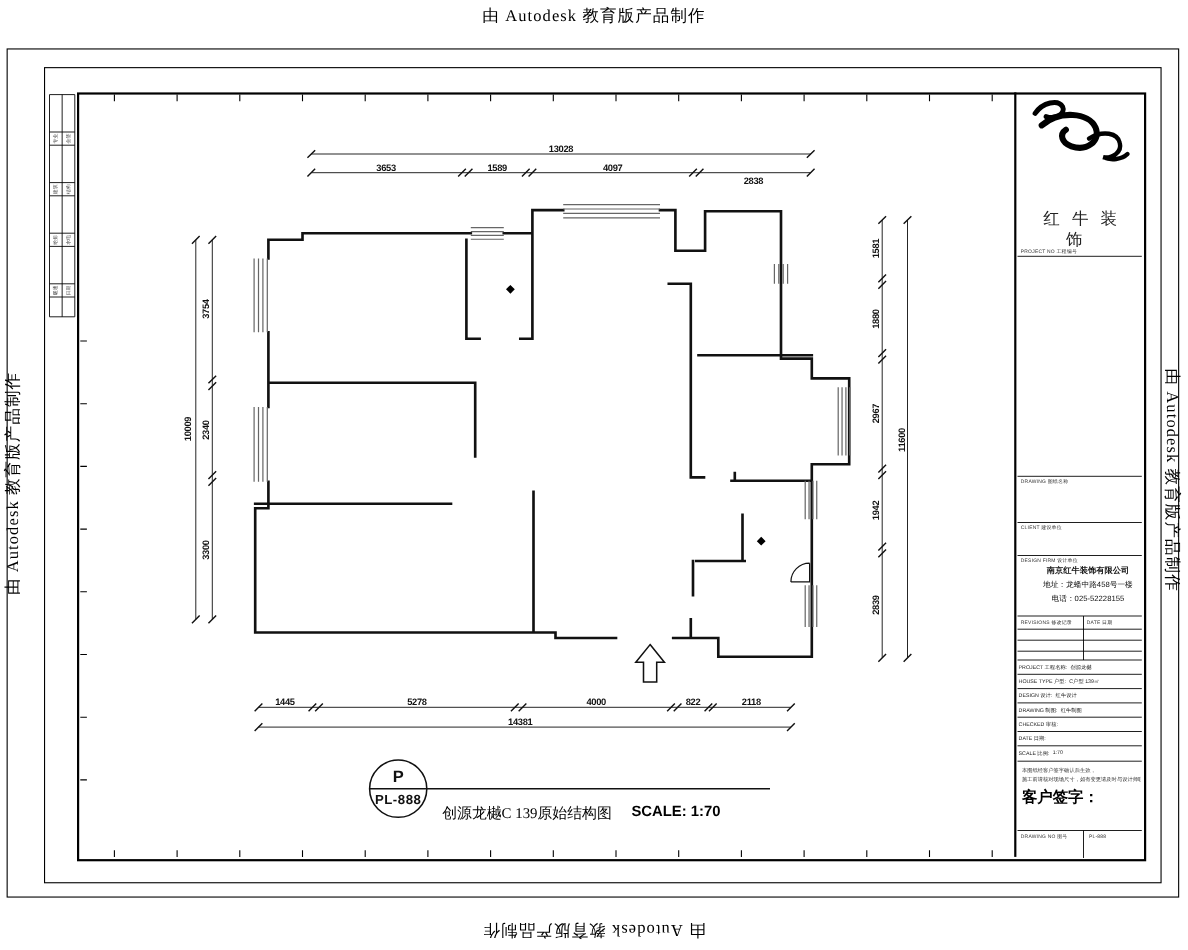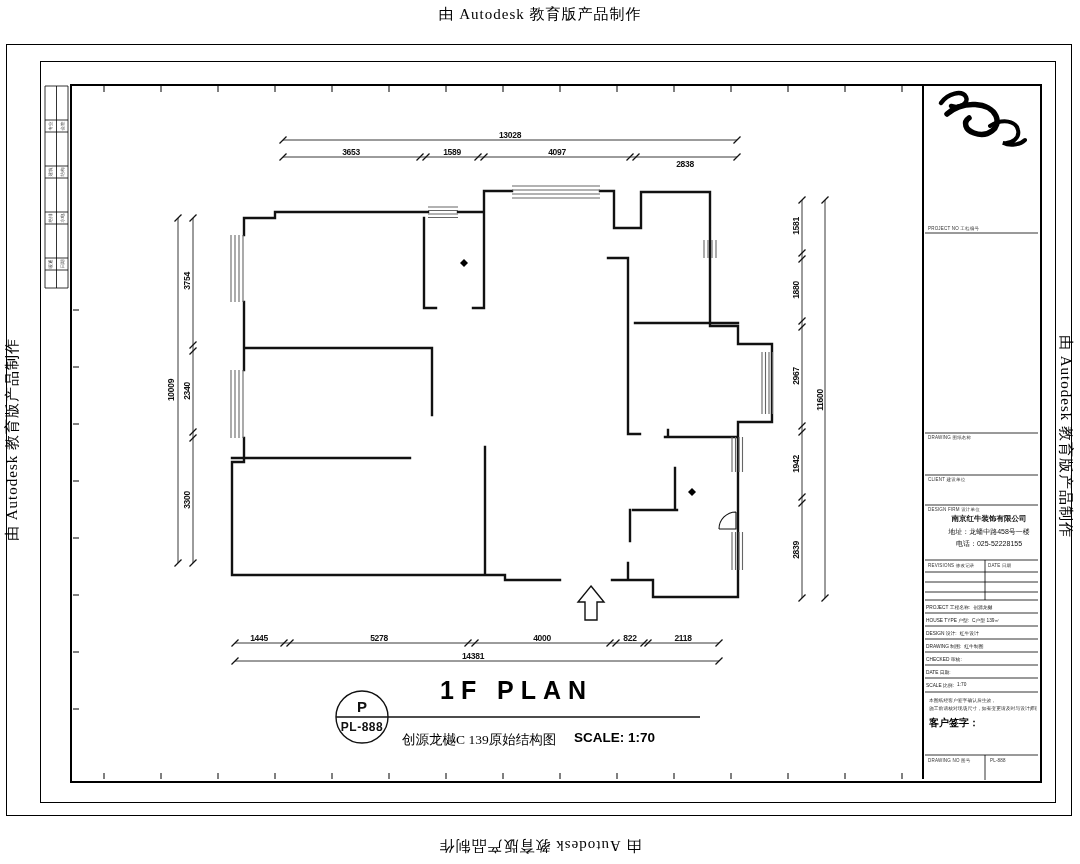--- a/index.html
+++ b/index.html
@@ -28,21 +28,21 @@
                 font-family:Liberation Serif, serif;}
   #scale-label{position:absolute;left:574px;top:730px;font-size:13.5px;font-weight:700;
                color:#000;}
   #tag-letter{position:absolute;left:342px;top:698px;width:40px;text-align:center;
               font-size:15px;font-weight:600;}
   #tag-number{position:absolute;left:330px;top:720px;width:64px;text-align:center;
               font-size:12px;font-weight:700;letter-spacing:0.5px;}
   #brand{position:absolute;left:928px;top:190px;width:108px;text-align:center;
          font-size:15px;letter-spacing:11px;text-indent:11px;color:#222;
          font-family:"Liberation Serif","DejaVu Serif",serif;}
-  #signature{position:absolute;left:929px;top:716px;font-size:10px;font-weight:700;color:#000;}
+  #signature{position:absolute;left:929px;top:716px;font-size:14px;font-weight:700;color:#000;}
   .note-line{position:absolute;left:929px;font-size:4.8px;color:#333;white-space:nowrap;
              overflow:hidden;width:108px;}
 </style>
 </head>
 <body>
 
 <div id="sheet">
 
   <div class="abs wm" style="left:0;top:5px;width:1080px;">由 Autodesk 教育版产品制作</div>
   <div class="abs wm" style="left:0;top:836px;width:1080px;transform:rotate(180deg);">由 Autodesk 教育版产品制作</div>
@@ -141,26 +141,26 @@
   <span class="vdim" style="left:167px;top:386px;">2340</span>
   <span class="vdim" style="left:167px;top:495px;">3300</span>
 
   <span class="vdim" style="left:776px;top:221px;">1581</span>
   <span class="vdim" style="left:776px;top:285px;">1880</span>
   <span class="vdim" style="left:776px;top:371px;">2967</span>
   <span class="vdim" style="left:776px;top:459px;">1942</span>
   <span class="vdim" style="left:776px;top:545px;">2839</span>
   <span class="vdim" style="left:800px;top:395px;">11600</span>
 
-  <div id="plan-title">1F PLAN</div>
   <span id="tag-letter" class="abs">P</span>
   <span id="tag-number" class="abs">PL-888</span>
   <span id="drawing-name">创源龙樾C 139原始结构图</span>
   <span id="scale-label">SCALE: 1:70</span>
 
+  <div id="brand">红牛装饰</div>
   <span class="tb-tiny" style="left:928px;top:226px;">PROJECT NO 工程编号</span>
   <span class="tb-tiny" style="left:928px;top:435px;">DRAWING 图纸名称</span>
   <span class="tb-tiny" style="left:928px;top:477px;">CLIENT 建设单位</span>
   <span class="tb-tiny" style="left:928px;top:507px;">DESIGN FIRM 设计单位</span>
 
   <div class="company" style="top:514px;font-size:7.5px;font-weight:700;">南京红牛装饰有限公司</div>
   <div class="company" style="top:527px;font-size:7px;">地址：龙蟠中路458号一楼</div>
   <div class="company" style="top:539px;font-size:7px;">电话：025-52228155</div>
 
   <span class="tb-tiny" style="left:928px;top:563px;">REVISIONS 修改记录</span>

